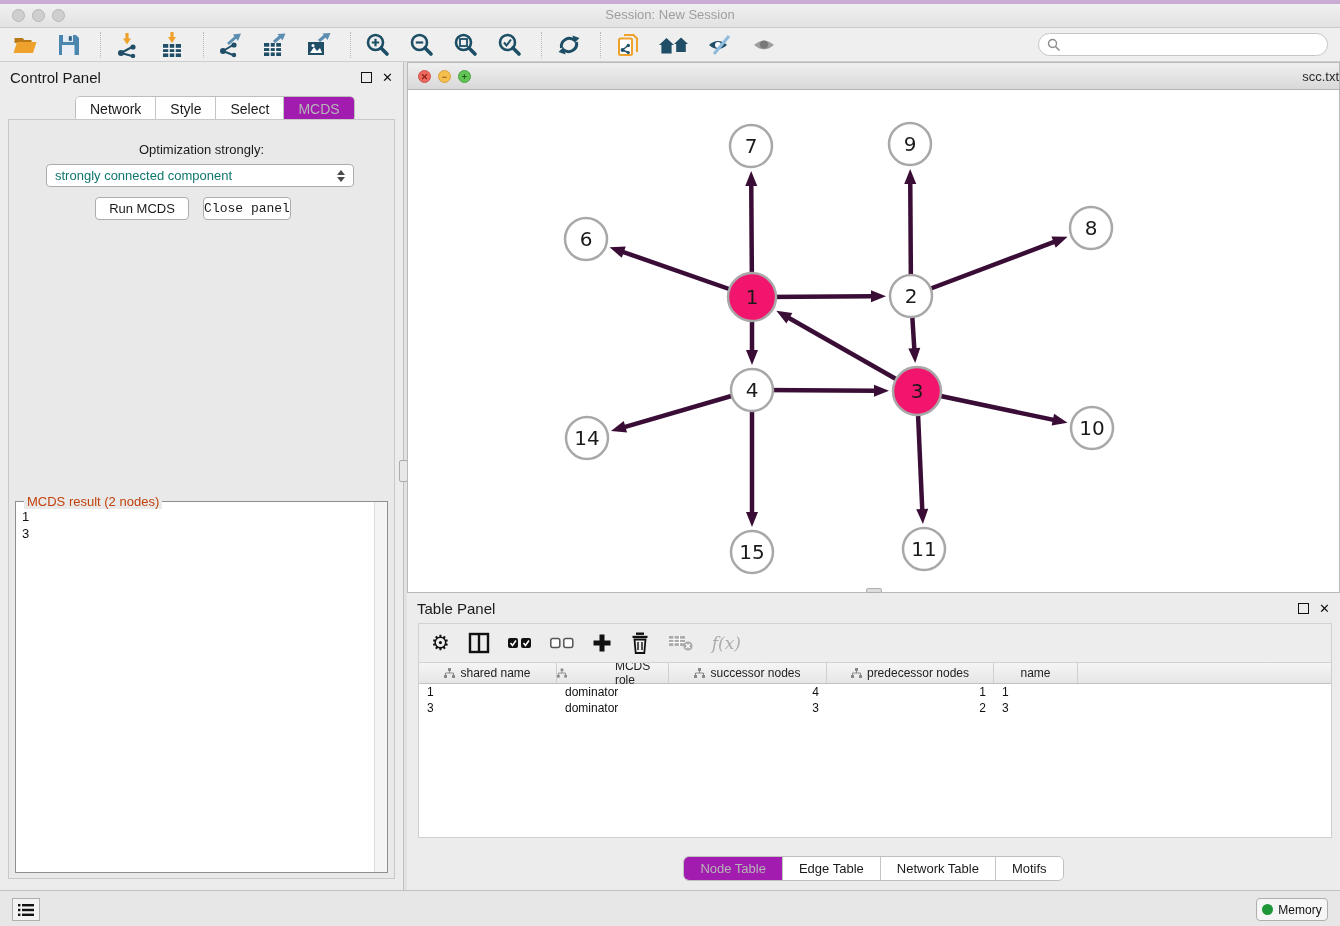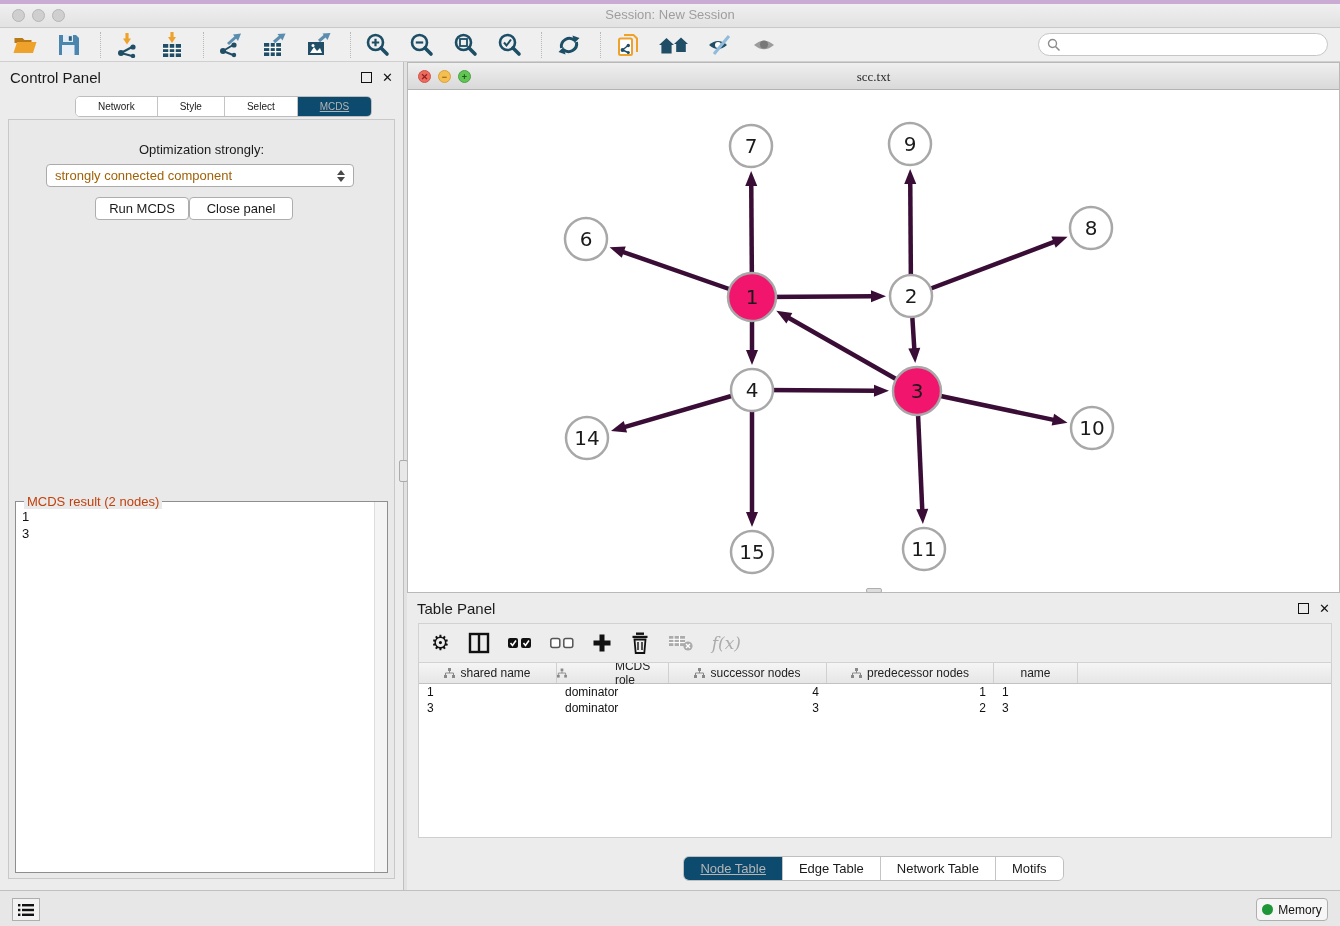--- a/index.html
+++ b/index.html
@@ -23,49 +23,49 @@
   #search-box svg { flex:0 0 auto; }
   #search-input { border:none; outline:none; background:transparent; font-size:12px; width:250px; margin-left:5px; color:#333; }
 
   
   #control-panel { position:absolute; left:0; top:62px; width:403px; height:828px; background:#ECECEC; }
   .panel-head { height:30px; display:flex; align-items:center; padding:0 10px; }
   .panel-head .ptitle { font-size:15px; color:#1A1A1A; flex:1; }
   .panel-head .pico { font-size:13px; color:#111; margin-left:10px; cursor:default; }
   .pico.float { font-size:11px; border:1.5px solid #111; width:11px; height:11px; display:inline-block; }
   #cp-tabs { position:absolute; left:75px; top:34px; display:flex; border:1px solid #BDBDBD; border-radius:5px; overflow:hidden; background:#FFF; }
-  .seg { padding:4px 22px; font-size:10px; color:#1A1A1A; background:#FFF; border-right:1px solid #C4C4C4; }
+  .seg { padding:4px 14px; font-size:14px; color:#1A1A1A; background:#FFF; border-right:1px solid #C4C4C4; }
   .seg:last-child { border-right:none; }
-  .seg.active-gray { background:#0c4a6e; color:#B5B5B5;text-decoration:underline; }
+  .seg.active-gray { background:#a21caf; color:#B5B5B5; }
   #cp-body { position:absolute; left:8px; top:57px; width:387px; height:760px; background:#E9E9E9; border:1px solid #C8C8C8; }
   #opt-label { margin-top:22px; text-align:center; font-size:13px; color:#1A1A1A; }
   #opt-select { position:absolute; left:37px; top:44px; width:308px; height:23px; background:#FFF;
     border:1px solid #ABABAB; border-radius:4px; display:flex; align-items:center; padding:0 8px; }
-  #opt-select .sel-text { flex:1; font-size:13px; color:#a16207; }
+  #opt-select .sel-text { flex:1; font-size:13px; color:#0f766e; }
   .stepper { display:flex; flex-direction:column; align-items:center; gap:2px; }
   .stepper i { width:0; height:0; border-left:4px solid transparent; border-right:4px solid transparent; }
   .stepper .up { border-bottom:5px solid #4A4A4A; }
   .stepper .dn { border-top:5px solid #4A4A4A; }
   .btn { position:absolute; top:77px; height:23px; background:#FFF; border:1px solid #ADADAD; border-radius:4px;
     font-size:13px; color:#1A1A1A; display:flex; align-items:center; justify-content:center; }
   #btn-run { left:86px; width:94px; }
-  #btn-close { left:180px; width:104px; }
+  #btn-close { left:194px; width:88px;font-family:Liberation Mono, monospace; }
   #result-box { position:absolute; left:6px; top:381px; width:373px; height:372px; border:1px solid #8E8E8E; background:#FFF; }
   #result-legend { position:absolute; left:8px; top:-8px; background:#E9E9E9; padding:0 3px; font-size:13px; color:#c2410c; }
   #result-text { position:absolute; left:0; top:2px; right:14px; bottom:0; padding:4px 6px; font-size:13px; color:#111; line-height:17px; white-space:pre-line; }
   #result-scroll { position:absolute; right:0; top:0; width:13px; height:100%; background:#F4F4F4; border-left:1px solid #DDD; }
 
   
   #v-splitter { position:absolute; left:403px; top:62px; width:4px; height:828px; background:#E2E2E2; border-left:1px solid #BFBFBF; }
   #v-handle { position:absolute; left:399px; top:460px; width:9px; height:22px; background:#E8E8E8; border:1px solid #ABABAB; border-radius:2px; }
 
   
   #net-window { position:absolute; left:407px; top:62px; width:933px; height:531px; background:#FFF; border:1px solid #B9B9B9; }
   #net-titlebar { position:absolute; left:0; top:0; width:100%; height:27px; background:linear-gradient(#EFEFEF,#D9D9D9); border-bottom:1px solid #B3B3B3; }
-  #net-title { position:absolute; top:6px; width:100%; text-align:center; font-size:13px; color:#2A2A2A;font-family:Liberation Serif, serif; }
+  #net-title { position:absolute; top:6px; width:100%; text-align:right; font-size:13px; color:#2A2A2A; }
   .tl { position:absolute; top:7px; width:13px; height:13px; border-radius:50%; font-size:9px; line-height:12px; text-align:center; font-weight:bold; }
   .tl.red { left:10px; background:#EC6A5E; border:1px solid #D0524A; color:#8E1F1A; }
   .tl.yellow { left:30px; background:#F5BF4F; border:1px solid #D8A040; color:#8F5B10; }
   .tl.green { left:50px; background:#61C455; border:1px solid #4BA342; color:#1E5E18; }
   #graph-svg { position:absolute; left:0; top:27px; }
   #h-handle { position:absolute; left:866px; top:588px; width:16px; height:5px; background:#DDD; border:1px solid #AFAFAF; border-radius:2px; }
 
   
   #table-panel { position:absolute; left:407px; top:593px; width:933px; height:297px; background:#ECECEC; }
   #tp-toolbar { position:absolute; left:11px; top:30px; width:914px; height:40px; background:#EDEDED; border:1px solid #D2D2D2; display:flex; align-items:center; padding:0 12px; }

